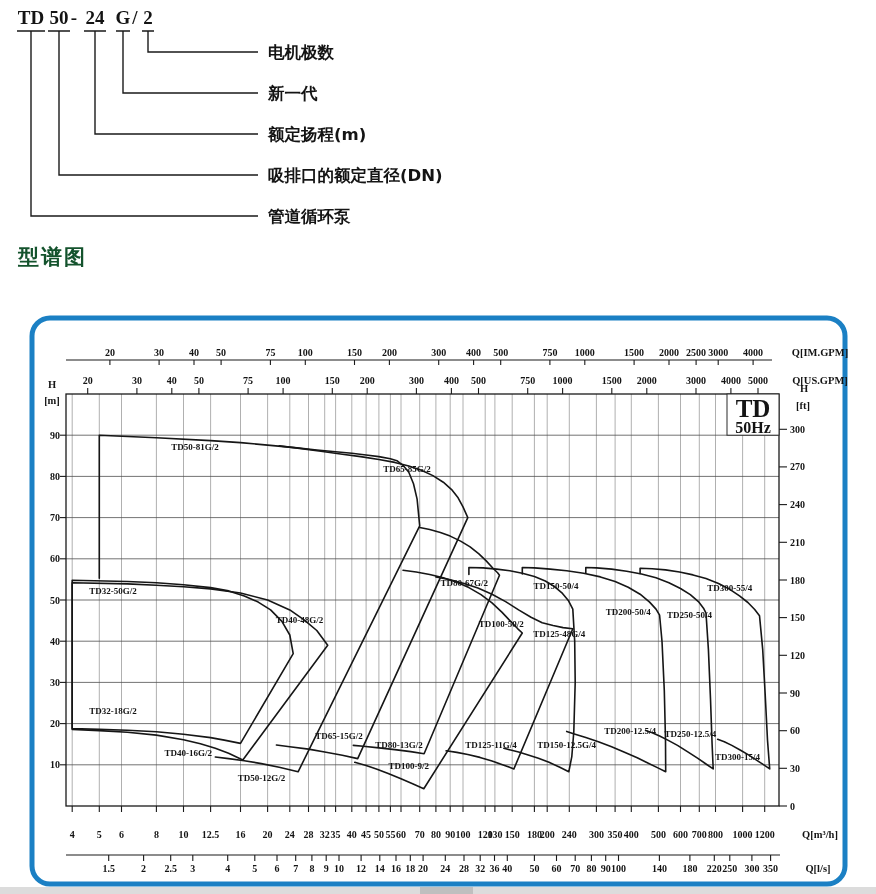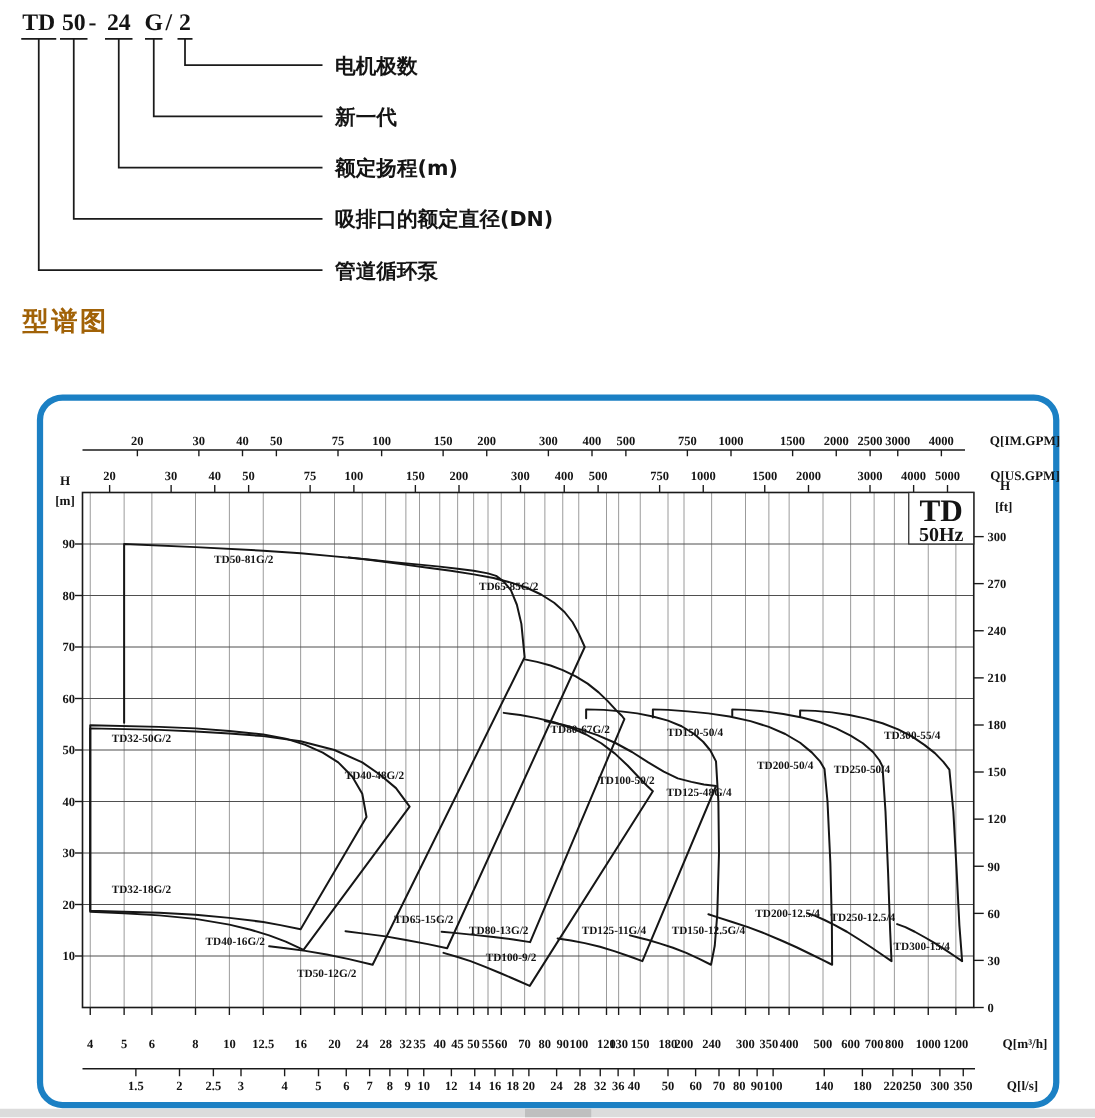--- a/index.html
+++ b/index.html
@@ -1,20 +1,20 @@
 <!DOCTYPE html>
 <html><head>
 <meta charset="utf-8">
 <style>
   html,body{margin:0;padding:0;background:#ffffff;}
   body{width:876px;height:894px;overflow:hidden;font-family:"Liberation Sans",sans-serif;}
   .page{position:relative;width:876px;height:894px;background:#fff;}
   svg{position:absolute;left:0;top:0;}
   .sec-title{position:absolute;left:18px;top:243px;font-family:Liberation Sans, sans-serif;
-             font-weight:bold;font-size:21px;letter-spacing:2px;color:#a16207;}
+             font-weight:bold;font-size:21px;letter-spacing:2px;color:#14532d;}
   
   text{fill:#141414;}
   .code{font:bold 19px "Liberation Serif",serif;}
   .cn{font:bold 16.5px "DejaVu Sans",sans-serif;}
   .tick{font:bold 10px "Liberation Serif",serif;}
   .unit{font:bold 10.5px "Liberation Serif",serif;}
   .clabel{font:bold 9px "Liberation Serif",serif;}
   .corner1{font:bold 25px "Liberation Serif",serif;}
   .corner2{font:bold 16px "Liberation Serif",serif;}
   .lead{fill:none;stroke:#1a1a1a;stroke-width:1.4;}

